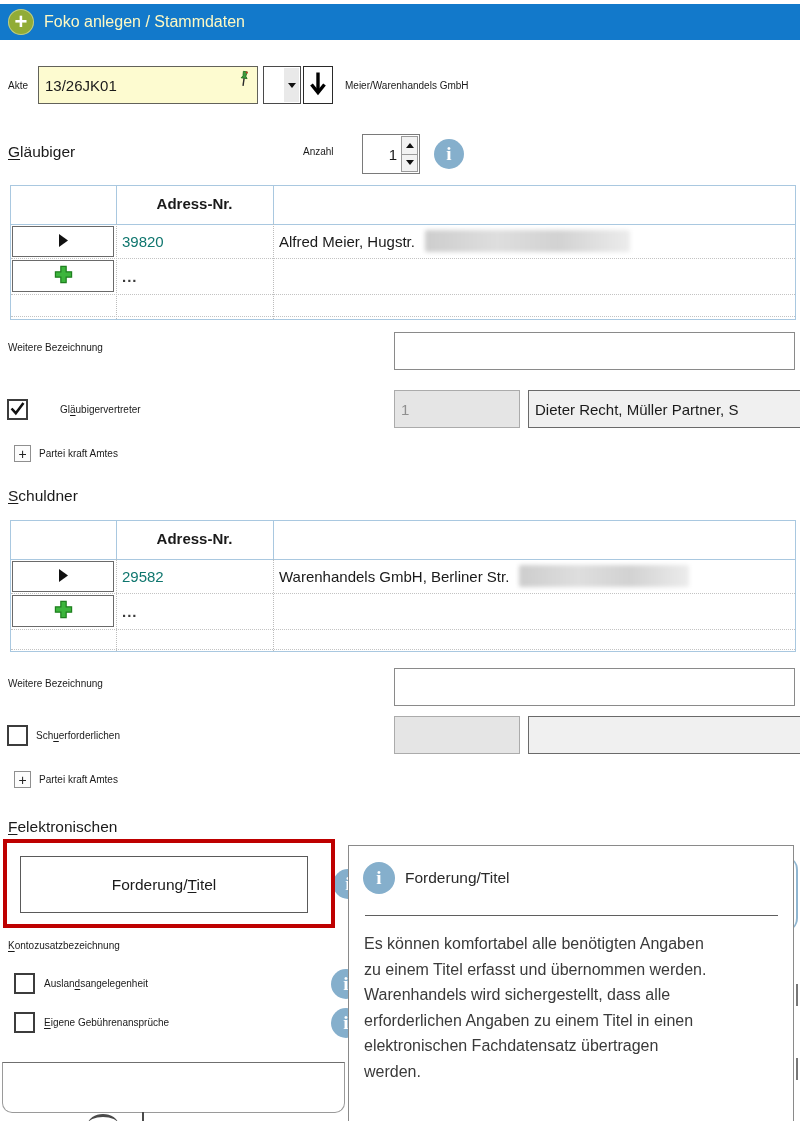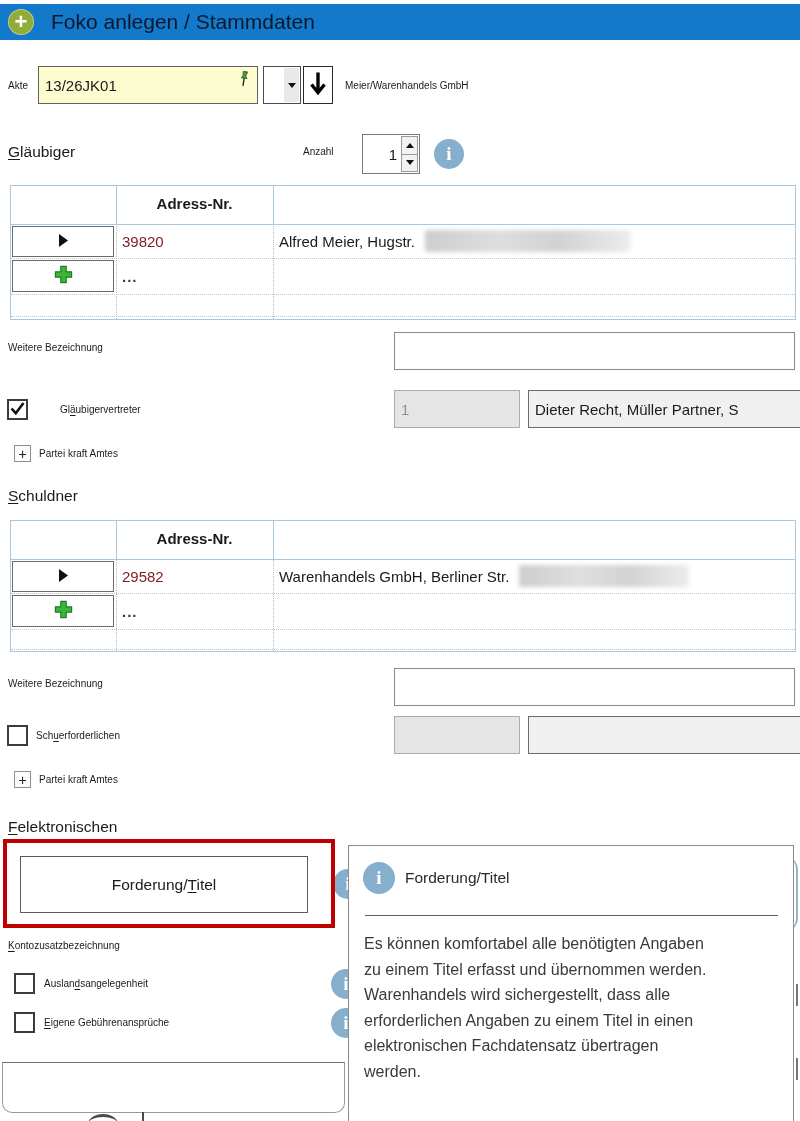--- a/index.html
+++ b/index.html
@@ -9,21 +9,21 @@
   .abs { position:absolute; }
   .flexc { display:flex; align-items:center; }
   u { text-decoration:underline; text-underline-offset:2px; }
 
   
   .titlebar { left:0; top:4px; width:800px; height:36px; background:var(--titlebar,#1279CB);
               display:flex; align-items:center; gap:10px; padding-left:8px; }
   .badge { width:26px; height:26px; border-radius:50%; background:var(--badge-green,#91AC37);
            color:#fff; display:flex; align-items:center; justify-content:center;
            font-size:22px; font-weight:700; line-height:1; box-shadow:inset 0 0 0 1px rgba(255,255,255,.4); }
-  .titlebar-text { color:#0f172a; font-size:21px;margin-left:7px; }
+  .titlebar-text { color:#fef9c3; font-size:16px; }
 
   
   .field { border:1px solid #8a8a8a; background:#fff; font:15px "Liberation Sans",sans-serif;
            padding:0 6px; color:#1a1a1a; outline:none; }
   .akte-input { background:var(--akte-yellow,#FDFBD0); border:1px solid #62625a; font-size:15px; }
   .pinbox { background:var(--akte-yellow,#FDFBD0); border:1px solid #62625a; border-left:none;
             display:flex; align-items:flex-start; justify-content:center; padding-top:3px; }
   .combo { border:1px solid #4a4a4a; background:#fff; position:absolute; }
   .combo-strip { position:absolute; top:1px; right:1px; bottom:1px; width:15px; background:#E9E9E9;
                  display:flex; align-items:center; justify-content:center; }
@@ -51,21 +51,21 @@
 
   
   .grid { border:1px solid var(--table-border,#A9C8E0); background:#fff; }
   .vsep { position:absolute; width:1px; background:var(--table-border,#A9C8E0); }
   .vsep-dot { position:absolute; width:1px; border-left:1px dotted #bcbcbc; }
   .hsep { position:absolute; left:0; right:0; height:1px; background:var(--table-border,#A9C8E0); }
   .hsep-dot { position:absolute; left:0; right:0; height:0; border-top:1px dotted #c3c3c3; }
   .col-header { position:absolute; text-align:center; font-weight:700; font-size:15px; }
   .selbox { position:absolute; border:1px solid #6a6a6a; background:#fff;
             display:flex; align-items:center; justify-content:center; }
-  .cellnr { position:absolute; font-size:15px; color:#7f1d1d; display:flex; align-items:center; }
+  .cellnr { position:absolute; font-size:15px; color:#0f766e; display:flex; align-items:center; }
   .cellname { position:absolute; display:flex; align-items:center; gap:10px; font-size:15px; white-space:nowrap; }
   .blur { height:22px; border-radius:2px; filter:blur(2px);
           background:linear-gradient(90deg,#cdcdcd 0%,#dedede 35%,#d2d2d2 65%,#ececec 100%); }
   .dots { font-weight:700; color:#3a3a3a; letter-spacing:1px; }
 
   
   .cb { width:21px; height:21px; border:2px solid #3c3c3c; background:#fff; position:absolute;
         display:flex; align-items:center; justify-content:center; }
 
   

